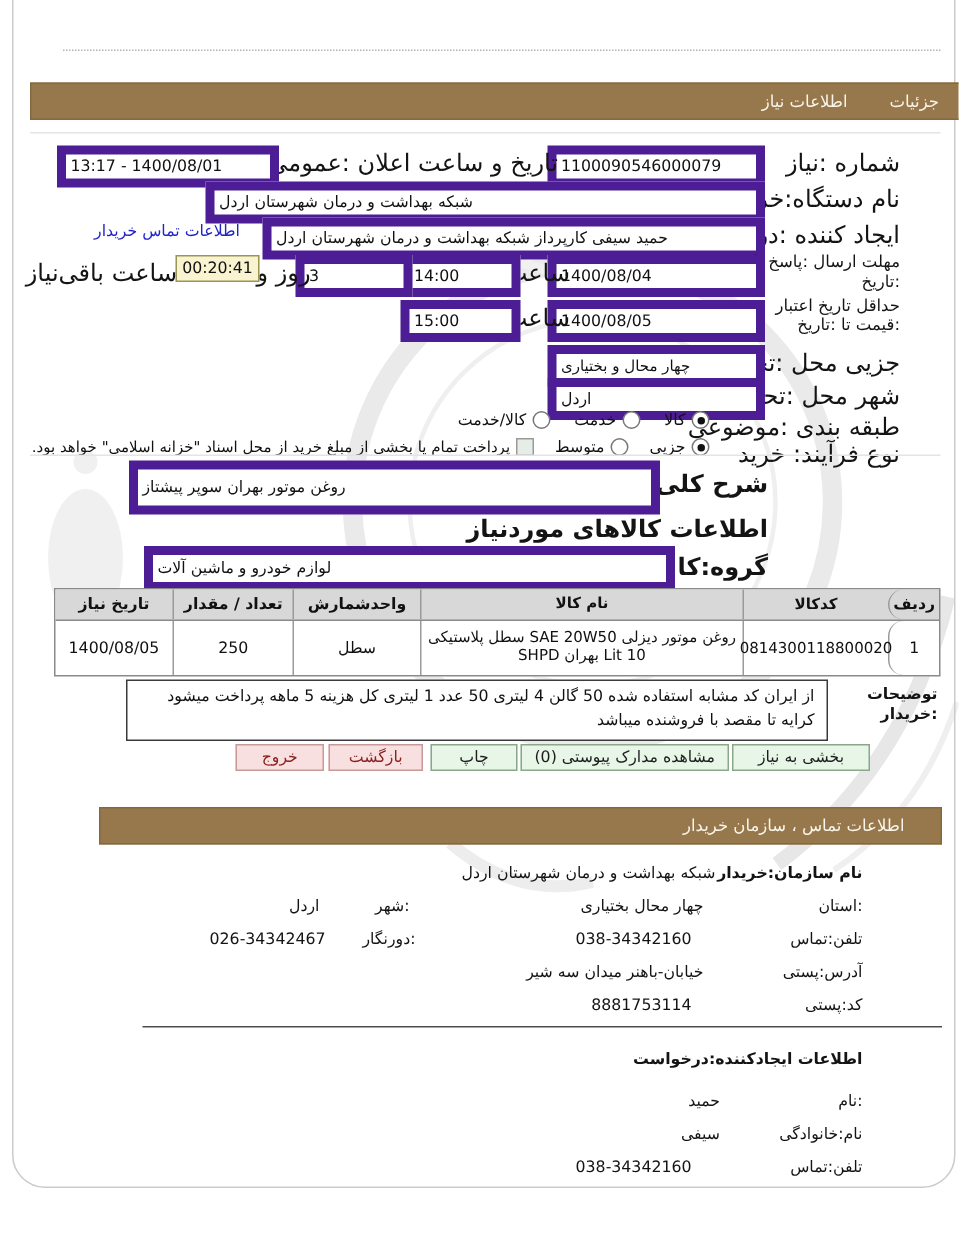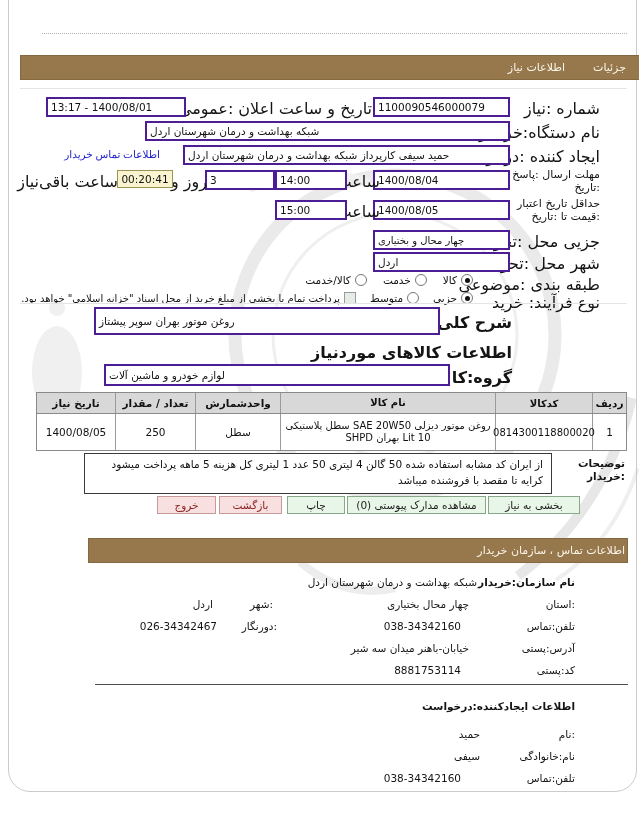--- a/index.html
+++ b/index.html
@@ -6,46 +6,46 @@
   body{width:639px;height:836px;position:relative;overflow:hidden;
        font-family:"DejaVu Sans",sans-serif;color:#111;}
   .page{position:absolute;inset:0;direction:rtl;}
   .frame{position:absolute;left:8px;top:-30px;width:627px;height:820px;
          border:1px solid #cbcbcb;border-radius:22px;pointer-events:none;}
   .dotted{position:absolute;left:42px;top:33px;width:585px;border-top:1px dotted #b4b4b4;}
   .hair{position:absolute;left:20px;width:607px;border-top:1px solid #e4e4e4;}
   .bar{position:absolute;background:#97784c;border:1px solid #84683f;
        display:flex;align-items:center;direction:rtl;color:#faf5ea;font-size:11px;}
   .bar1{left:20px;top:55px;width:605px;height:23px;gap:28px;padding-right:14px;}
-  .bar2{top:538px;right:11px;width:536px;height:23px;padding-right:2px;}
+  .bar2{top:538px;right:11px;width:536px;height:23px;padding-right:24px;}
   .lbl{position:absolute;font-size:16px;white-space:nowrap;color:#141414;}
   .lbl2{position:absolute;font-size:11px;white-space:nowrap;color:#141414;
         text-align:right;line-height:13px;}
   .lblb{font-weight:bold;}
   .sm{font-size:10.5px;}
-  .box{position:absolute;background:#fff;border:2px solid #4c1d95;height:16px;
+  .box{position:absolute;background:#fff;border:6px solid #4c1d95;height:16px;
        display:flex;align-items:center;justify-content:flex-end;direction:rtl;
        padding:0 3px;font-size:10.5px;white-space:nowrap;box-sizing:content-box;}
   .countdown{background:#faf3d0;border:1px solid #9a9455;justify-content:center;}
-  .link{position:absolute;color:#2323cc;font-size:10.5px;white-space:nowrap;cursor:pointer;font-family:Liberation Serif, serif;}
+  .link{position:absolute;color:#2323cc;font-size:10.5px;white-space:nowrap;cursor:pointer;}
   .radio-group{position:absolute;display:flex;direction:rtl;align-items:center;gap:16px;}
   .opt{display:flex;direction:rtl;align-items:center;gap:4px;font-size:10.5px;white-space:nowrap;}
   .radio{width:10px;height:10px;border:1px solid #777;border-radius:50%;background:#fff;
          display:inline-flex;align-items:center;justify-content:center;flex:none;}
   .radio.sel::after{content:"";width:5px;height:5px;border-radius:50%;background:#111;}
   .chk{width:10px;height:10px;border:1px solid #9a9a9a;background:#e6ece6;flex:none;}
   .tbl{position:absolute;right:12px;top:392px;width:589px;border:1px solid #8a8a8a;
        direction:rtl;font-size:10.5px;background:#fff;}
   .trh{display:flex;direction:rtl;background:#d8d8d8;font-weight:bold;height:20px;
        border-bottom:1px solid #8a8a8a;}
   .trd{display:flex;direction:rtl;height:36px;}
   .tc{display:flex;align-items:center;justify-content:center;text-align:center;
       border-left:1px solid #9a9a9a;box-sizing:border-box;padding:0 2px;}
   .tc:last-child{border-left:none;}
-  .c1{width:34px;}.c2{width:97px;font-size:10px;}.c3{width:215px;font-size:10px;line-height:12px;}
+  .c1{width:34px;border-radius:10px;}.c2{width:97px;font-size:10px;}.c3{width:215px;font-size:10px;line-height:12px;}
   .c4{width:85px;}.c5{width:80px;}.c6{width:78px;flex:1;}
   .notebox{position:absolute;right:87px;top:453px;width:450px;height:35px;
            border:1px solid #3a3a3a;background:#fff;direction:rtl;text-align:right;
            font-size:10.5px;line-height:16px;padding:2px 8px;overflow:hidden;}
   .btn{position:absolute;top:496px;height:16px;display:flex;align-items:center;
        justify-content:center;font-size:10.5px;white-space:nowrap;cursor:pointer;
        border:1px solid #89a889;background:#e7f6e7;color:#1d1d1d;padding:0 2px;}
   .btn.pink{background:#f9e0e0;border-color:#c79999;color:#8b2222;}
   .val{position:absolute;font-size:10.5px;white-space:nowrap;color:#141414;}
   .hr2{position:absolute;right:11px;top:684px;width:533px;border-top:1px solid #4d4d4d;}

